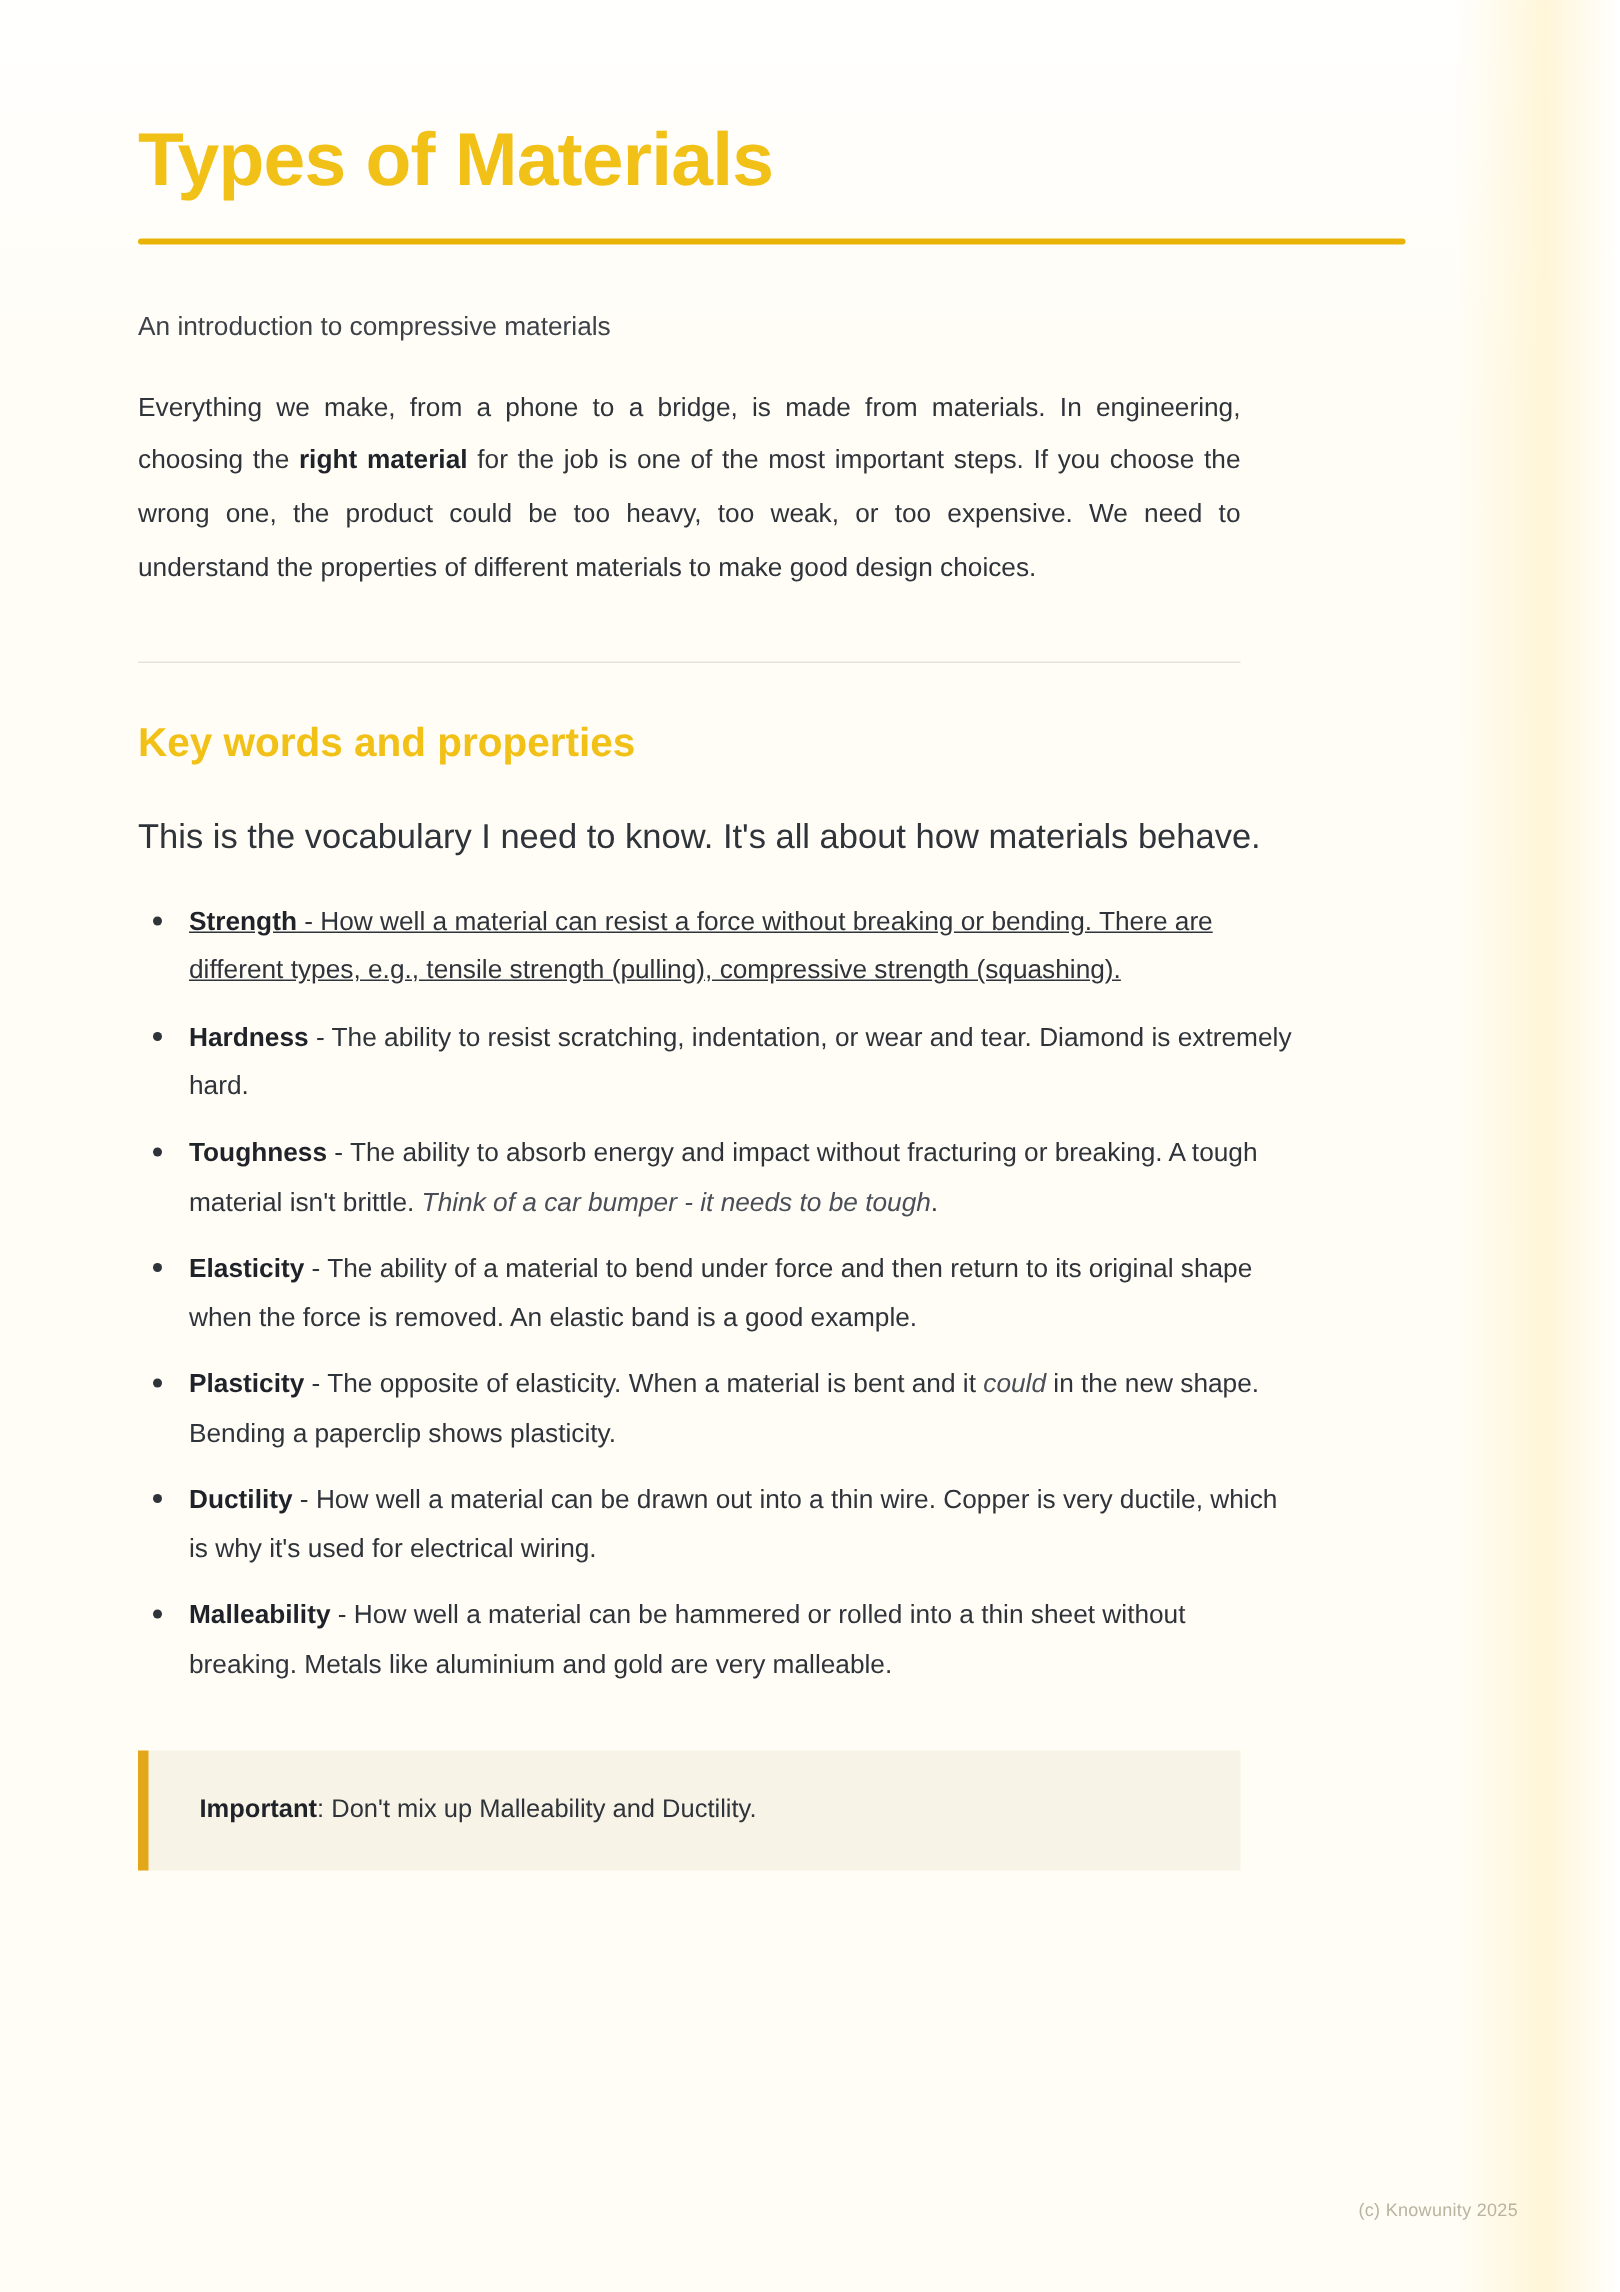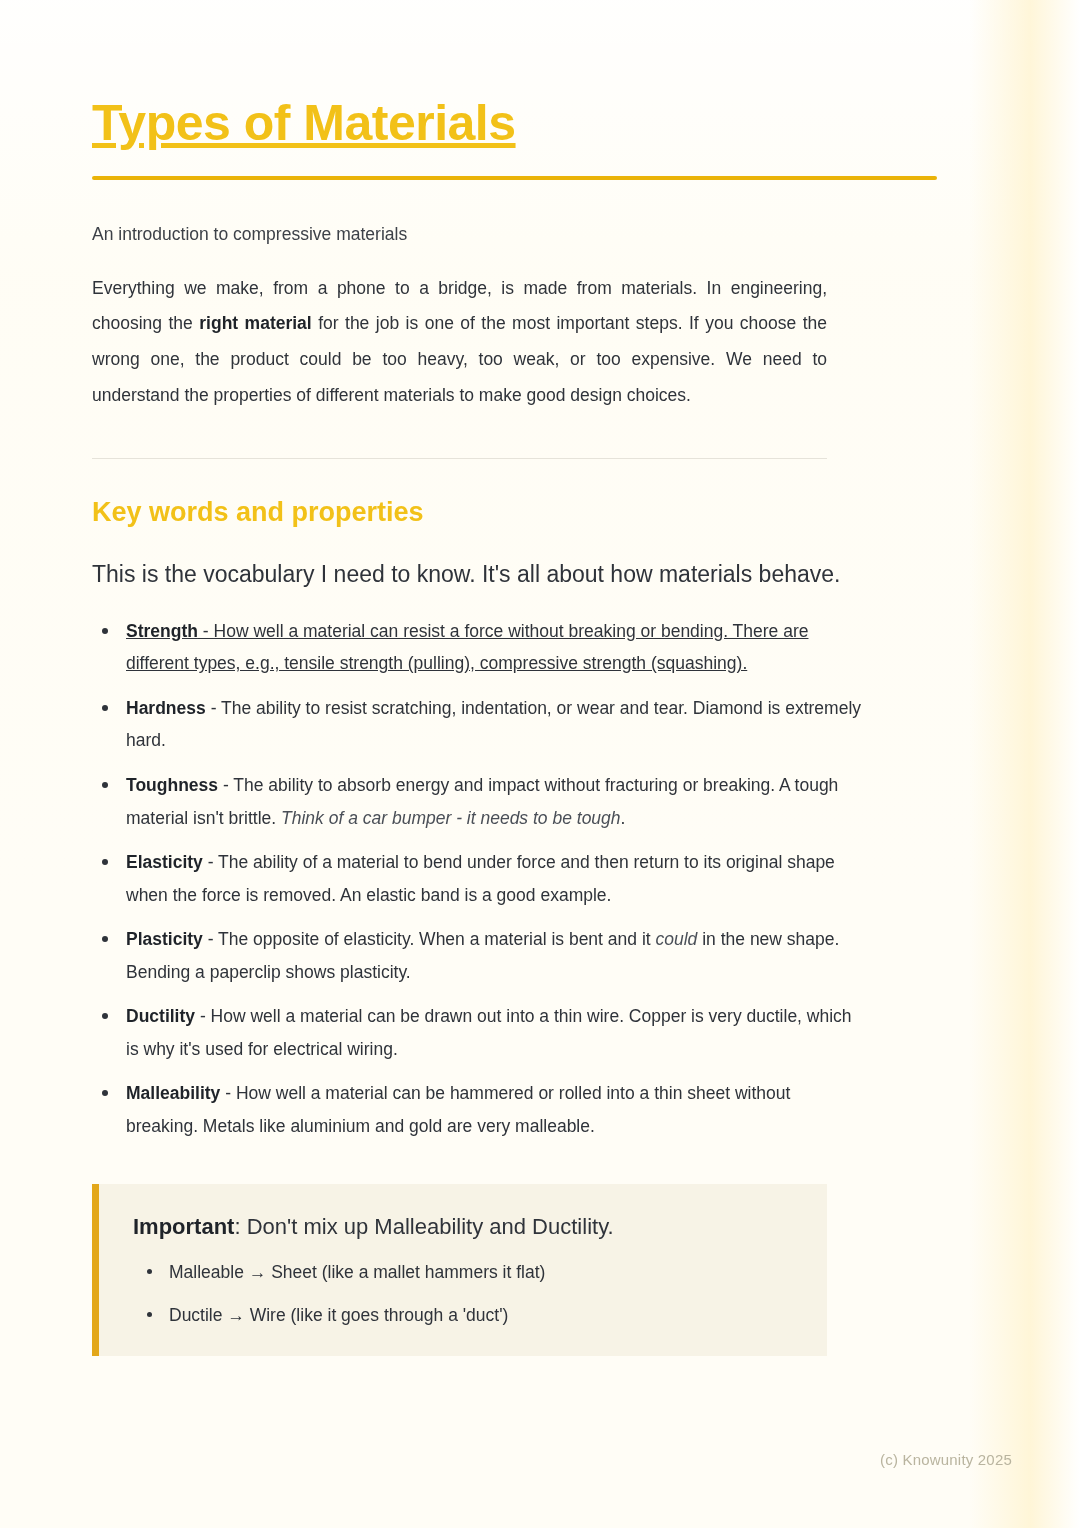--- a/index.html
+++ b/index.html
@@ -41,23 +41,22 @@
   .content {
     position: relative;
     padding: 70px 150px 0 92px;
     box-sizing: border-box;
   }
   h1.doc-title {
     font-size: 50px;
     line-height: 1.05;
     font-weight: bold;
     color: #f2c118;
-    margin: 27px 0 0 0;
+    margin: 10px 0 0 0;
     letter-spacing: -0.5px;
-    text-decoration: underline;
   }
   .title-rule {
     margin-top: 26px;
     height: 4px;
     width: 845px;
     background: #eab308;
     border-radius: 2px;
   }
   .lede {
     font-size: 17.5px;
@@ -121,21 +120,21 @@
   .callout {
     position: relative;
     margin: 42px 0 0 0;
     width: 735px;
     box-sizing: border-box;
     background: #f7f3e6;
     border-left: 7px solid #e3a71a;
     padding: 26px 30px 28px 34px;
   }
   .callout-head {
-    font-size: 22px;
+    font-size: 17px;
     line-height: 1.5;
     color: #2f333a;
   }
   .callout-head b { font-weight: bold; color: #1f2329; }
   ul.callout-list {
     list-style: none;
     margin: 14px 0 0 0;
     padding: 0;
   }
   ul.callout-list > li {
@@ -152,22 +151,22 @@
     left: 14px;
     top: 10px;
     width: 5px;
     height: 5px;
     border-radius: 50%;
     background: #2f333a;
   }
   .watermark {
     position: absolute;
     right: 68px;
-    bottom: 60px;
-    font-size: 15px;
+    bottom: 48px;
+    font-size: 12px;
     color: #b9b49f;
     letter-spacing: 0.2px;
   }
 </style>
 </head>
 <body>
 
 <div class="page">
   <div class="paper-tint"></div>
   <div class="paper-edge"></div>
@@ -192,22 +191,18 @@
       <li><span class="term">Hardness</span><span> - The ability to resist scratching, indentation, or wear and tear. Diamond is extremely hard.</span><span class="em"></span><span></span></li>
       <li><span class="term">Toughness</span><span> - The ability to absorb energy and impact without fracturing or breaking. A tough material isn't brittle. </span><span class="em">Think of a car bumper - it needs to be tough</span><span>.</span></li>
       <li><span class="term">Elasticity</span><span> - The ability of a material to bend under force and then return to its original shape when the force is removed. An elastic band is a good example.</span><span class="em"></span><span></span></li>
       <li><span class="term">Plasticity</span><span> - The opposite of elasticity. When a material is bent and it </span><span class="em">could</span><span> in the new shape. Bending a paperclip shows plasticity.</span></li>
       <li><span class="term">Ductility</span><span> - How well a material can be drawn out into a thin wire. Copper is very ductile, which is why it's used for electrical wiring.</span><span class="em"></span><span></span></li>
       <li><span class="term">Malleability</span><span> - How well a material can be hammered or rolled into a thin sheet without breaking. Metals like aluminium and gold are very malleable.</span><span class="em"></span><span></span></li>
     </ul>
 
     <div class="callout">
       <div class="callout-head"><b>Important</b><span>: Don't mix up Malleability and Ductility.</span></div>
-      <ul class="callout-list">
-        <li>Malleable → Sheet (like a mallet hammers it flat)</li>
-        <li>Ductile → Wire (like it goes through a 'duct')</li>
-      </ul>
     </div>
 
   </div>
 
   <div class="watermark">(c) Knowunity 2025</div>
 </div>
 
 </body></html>

